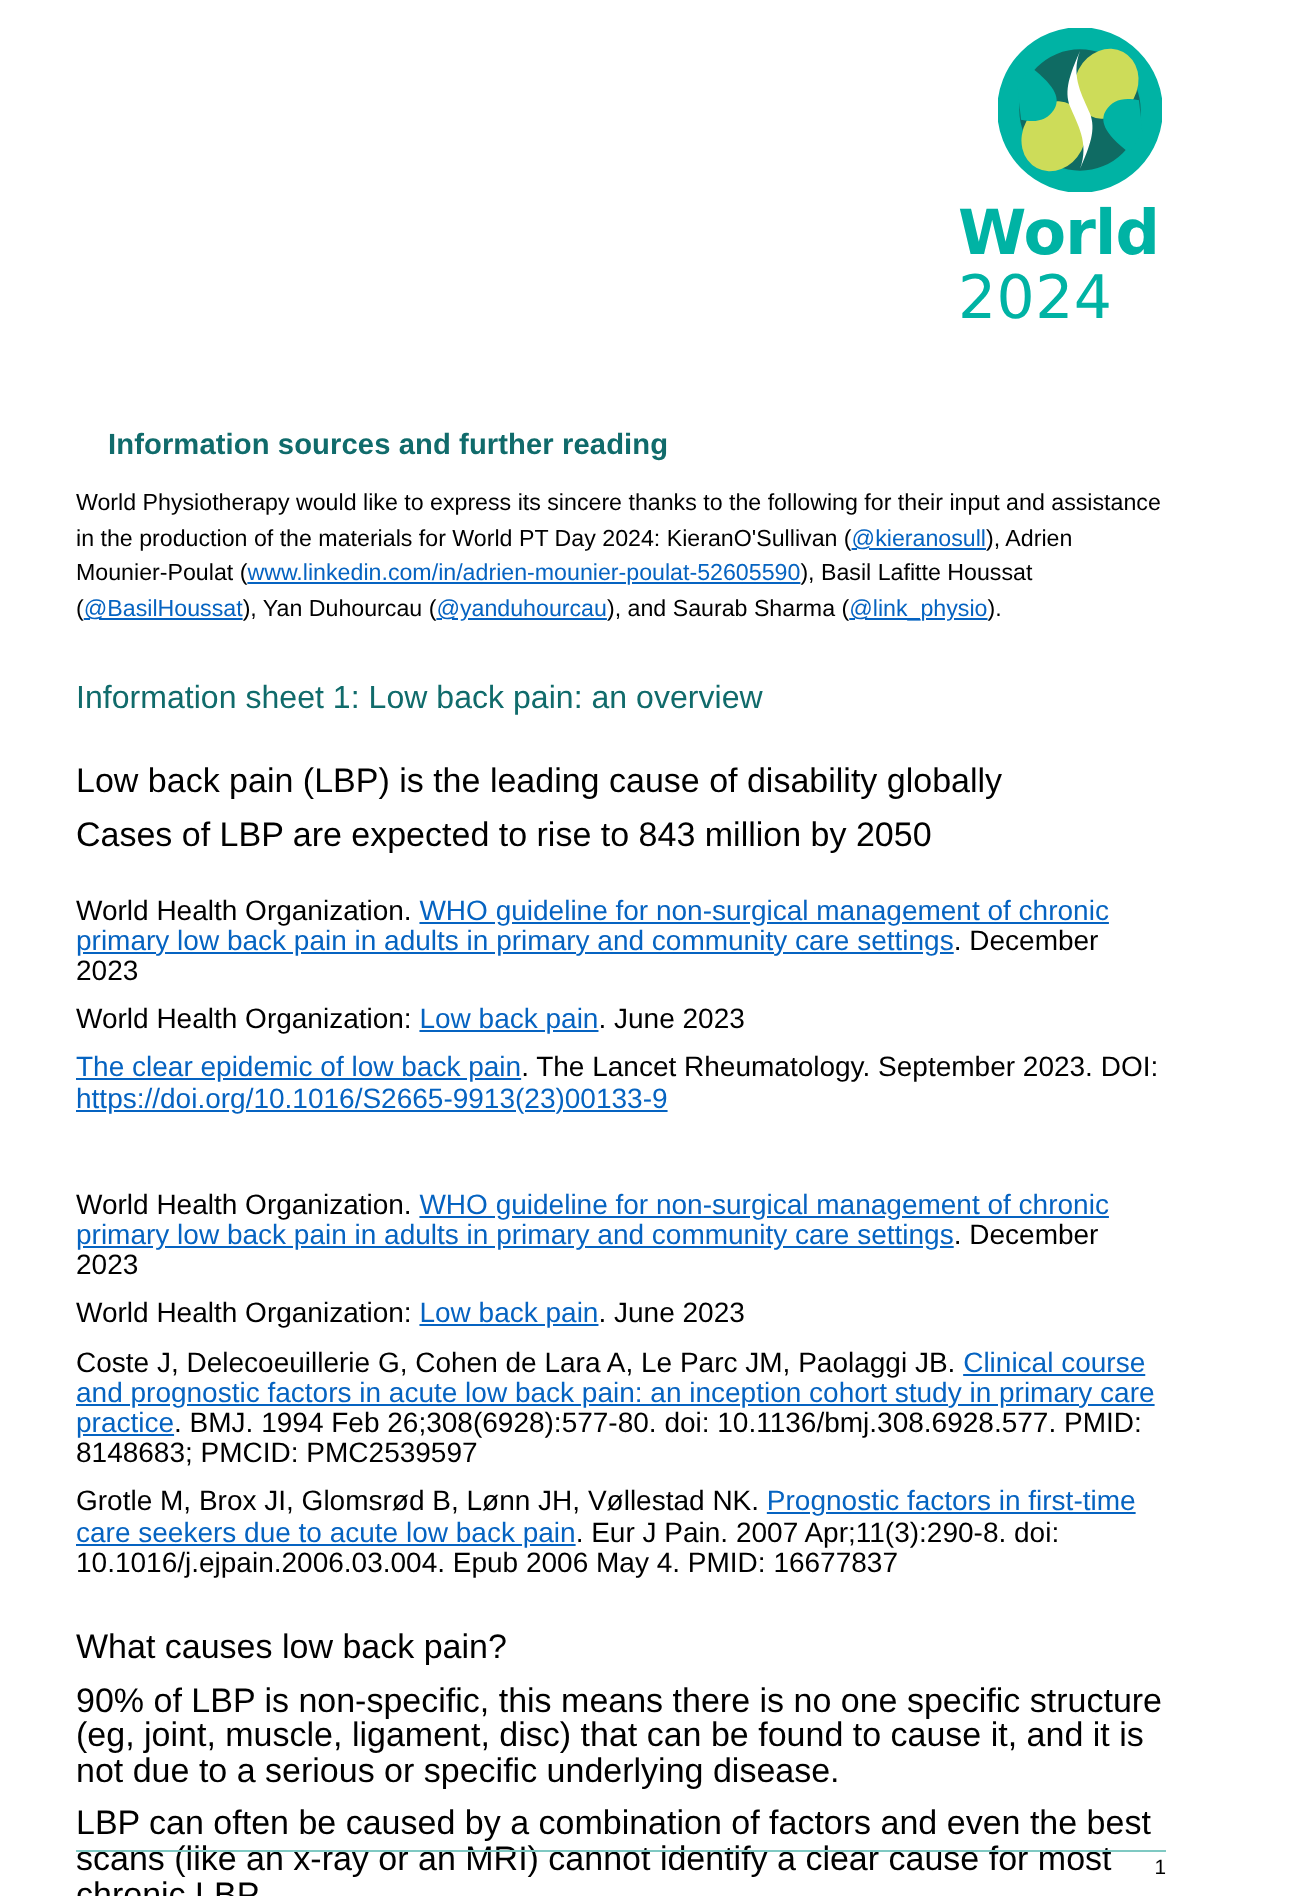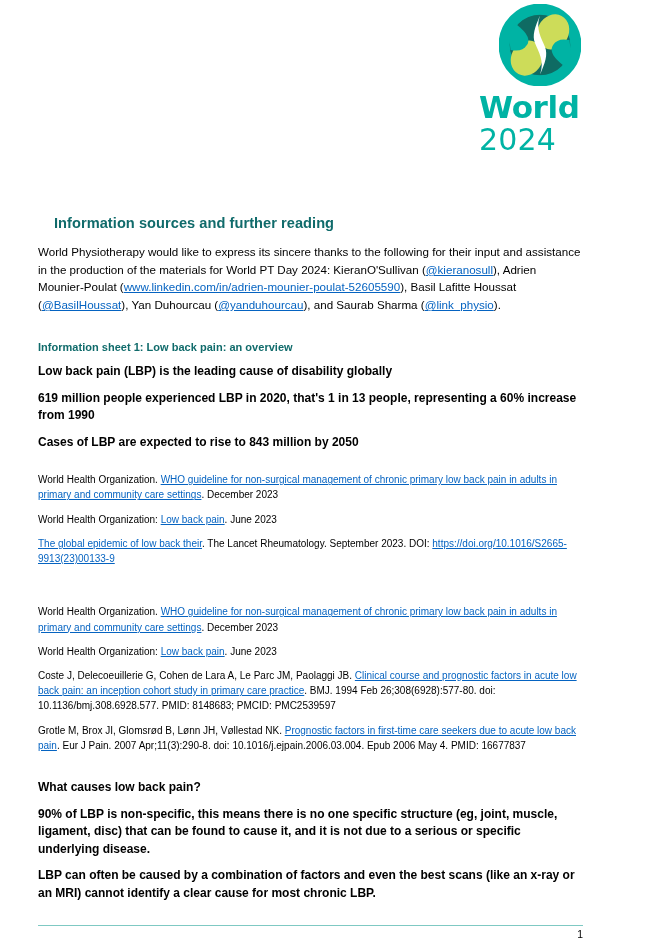--- a/index.html
+++ b/index.html
@@ -12,21 +12,21 @@
     height: 948px;
     position: relative;
     font-family: "Liberation Sans", sans-serif;
     color: #000000;
     overflow: hidden;
   }
 
   
   .logo-block {
     position: absolute;
-    top: 4px;
+    top: 14px;
     right: 40px;
     width: 130px;
     text-align: center;
   }
   .logo-mark {
     width: 82px;
     height: 82px;
     margin: 0 auto 6px auto;
     display: block;
   }
@@ -62,43 +62,43 @@
 
   h1.section-title {
     font-size: 14.6px;
     font-weight: bold;
     color: #106b6b;
     margin: 0 0 11px 16px;
     line-height: 1.25;
     letter-spacing: 0.05px;
   }
   h2.sheet-title {
-    font-size: 11px;
-    font-weight: bold;
+    font-size: 16px;
+    font-weight: normal;
     color: #106b6b;
-    margin: 0 0 9px 0;
+    margin: 0 0 22px 0;
     line-height: 1.3;
     letter-spacing: 0.02px;
   }
 
   p.body-text {
     font-size: 11.6px;
     line-height: 17.6px;
     margin: 0 0 9px 0;
     color: #000;
   }
   p.bold-text {
-    font-size: 12px;
-    font-weight: bold;
+    font-size: 17px;
+    font-weight: normal;
     line-height: 17.6px;
     margin: 0 0 9px 0;
     color: #000;
   }
   p.ref-text {
-    font-size: 10px;
+    font-size: 14px;
     line-height: 15.2px;
     margin: 0 0 9px 0;
     color: #000;
   }
 
   a.lnk {
     color: #0563c1;
     text-align: right;
   }
 
@@ -150,30 +150,29 @@
 
   <h1 class="section-title">Information sources and further reading</h1>
 
   <p class="body-text"><span>World Physiotherapy would like to express its sincere thanks to the following for their input and assistance in the production of the materials for World PT Day 2024: KieranO'Sullivan (</span><a class="lnk" href="#">@kieranosull</a><span>), Adrien Mounier-Poulat (</span><a class="lnk" href="#">www.linkedin.com/in/adrien-mounier-poulat-52605590</a><span>), Basil Lafitte Houssat (</span><a class="lnk" href="#">@BasilHoussat</a><span>), Yan Duhourcau (</span><a class="lnk" href="#">@yanduhourcau</a><span>), and Saurab Sharma (</span><a class="lnk" href="#">@link_physio</a><span>).</span></p>
 
   <div class="spacer-lg"></div>
 
   <h2 class="sheet-title">Information sheet 1: Low back pain: an overview</h2>
 
   <p class="bold-text">Low back pain (LBP) is the leading cause of disability globally</p>
-  <p class="bold-text">619 million people experienced LBP in 2020, that's 1 in 13 people, representing a 60% increase from 1990</p>
   <p class="bold-text">Cases of LBP are expected to rise to 843 million by 2050</p>
 
   <div class="spacer-md"></div>
 
   <p class="ref-text"><span>World Health Organization. </span><a class="lnk" href="#">WHO guideline for non-surgical management of chronic primary low back pain in adults in primary and community care settings</a><span>. December 2023</span></p>
 
   <p class="ref-text"><span>World Health Organization: </span><a class="lnk" href="#">Low back pain</a><span>. June 2023</span></p>
 
-  <p class="ref-text"><a class="lnk" href="#">The global epidemic of low back their</a><span>. The Lancet Rheumatology. September 2023. DOI: </span><a class="lnk" href="#">https://doi.org/10.1016/S2665-9913(23)00133-9</a></p>
+  <p class="ref-text"><a class="lnk" href="#">The clear epidemic of low back pain</a><span>. The Lancet Rheumatology. September 2023. DOI: </span><a class="lnk" href="#">https://doi.org/10.1016/S2665-9913(23)00133-9</a></p>
 
   <div class="spacer-lg"></div>
 
 
   <div class="spacer-md"></div>
 
   <p class="ref-text"><span>World Health Organization. </span><a class="lnk" href="#">WHO guideline for non-surgical management of chronic primary low back pain in adults in primary and community care settings</a><span>. December 2023</span></p>
 
   <p class="ref-text"><span>World Health Organization: </span><a class="lnk" href="#">Low back pain</a><span>. June 2023</span></p>
 

